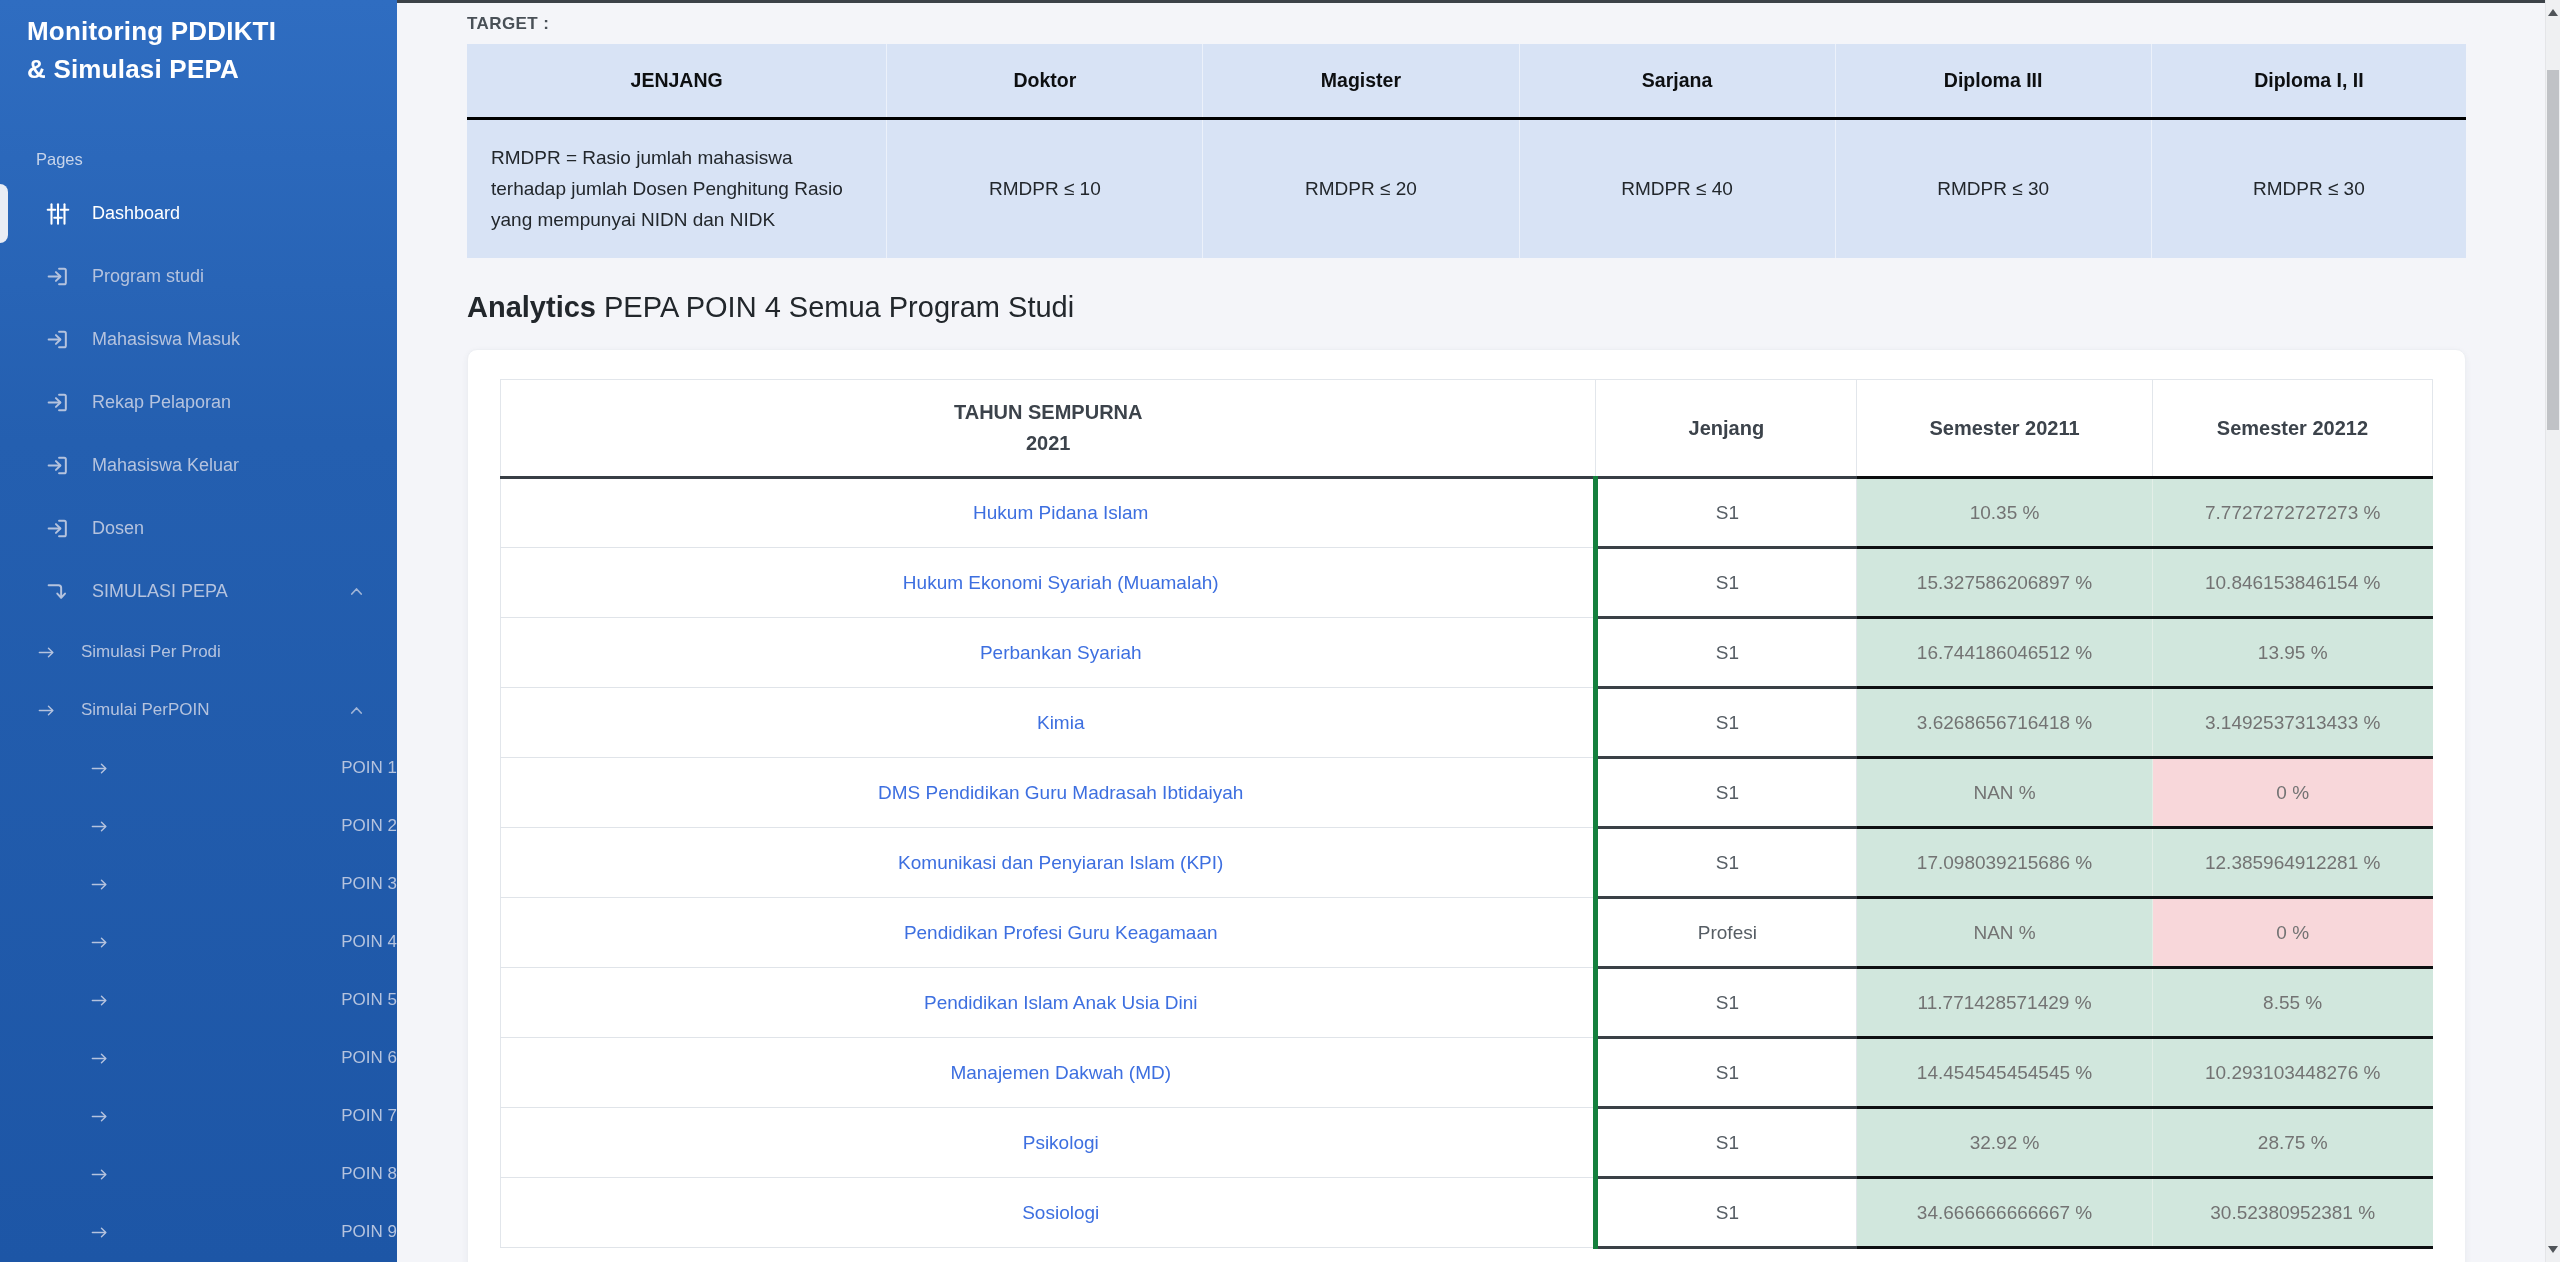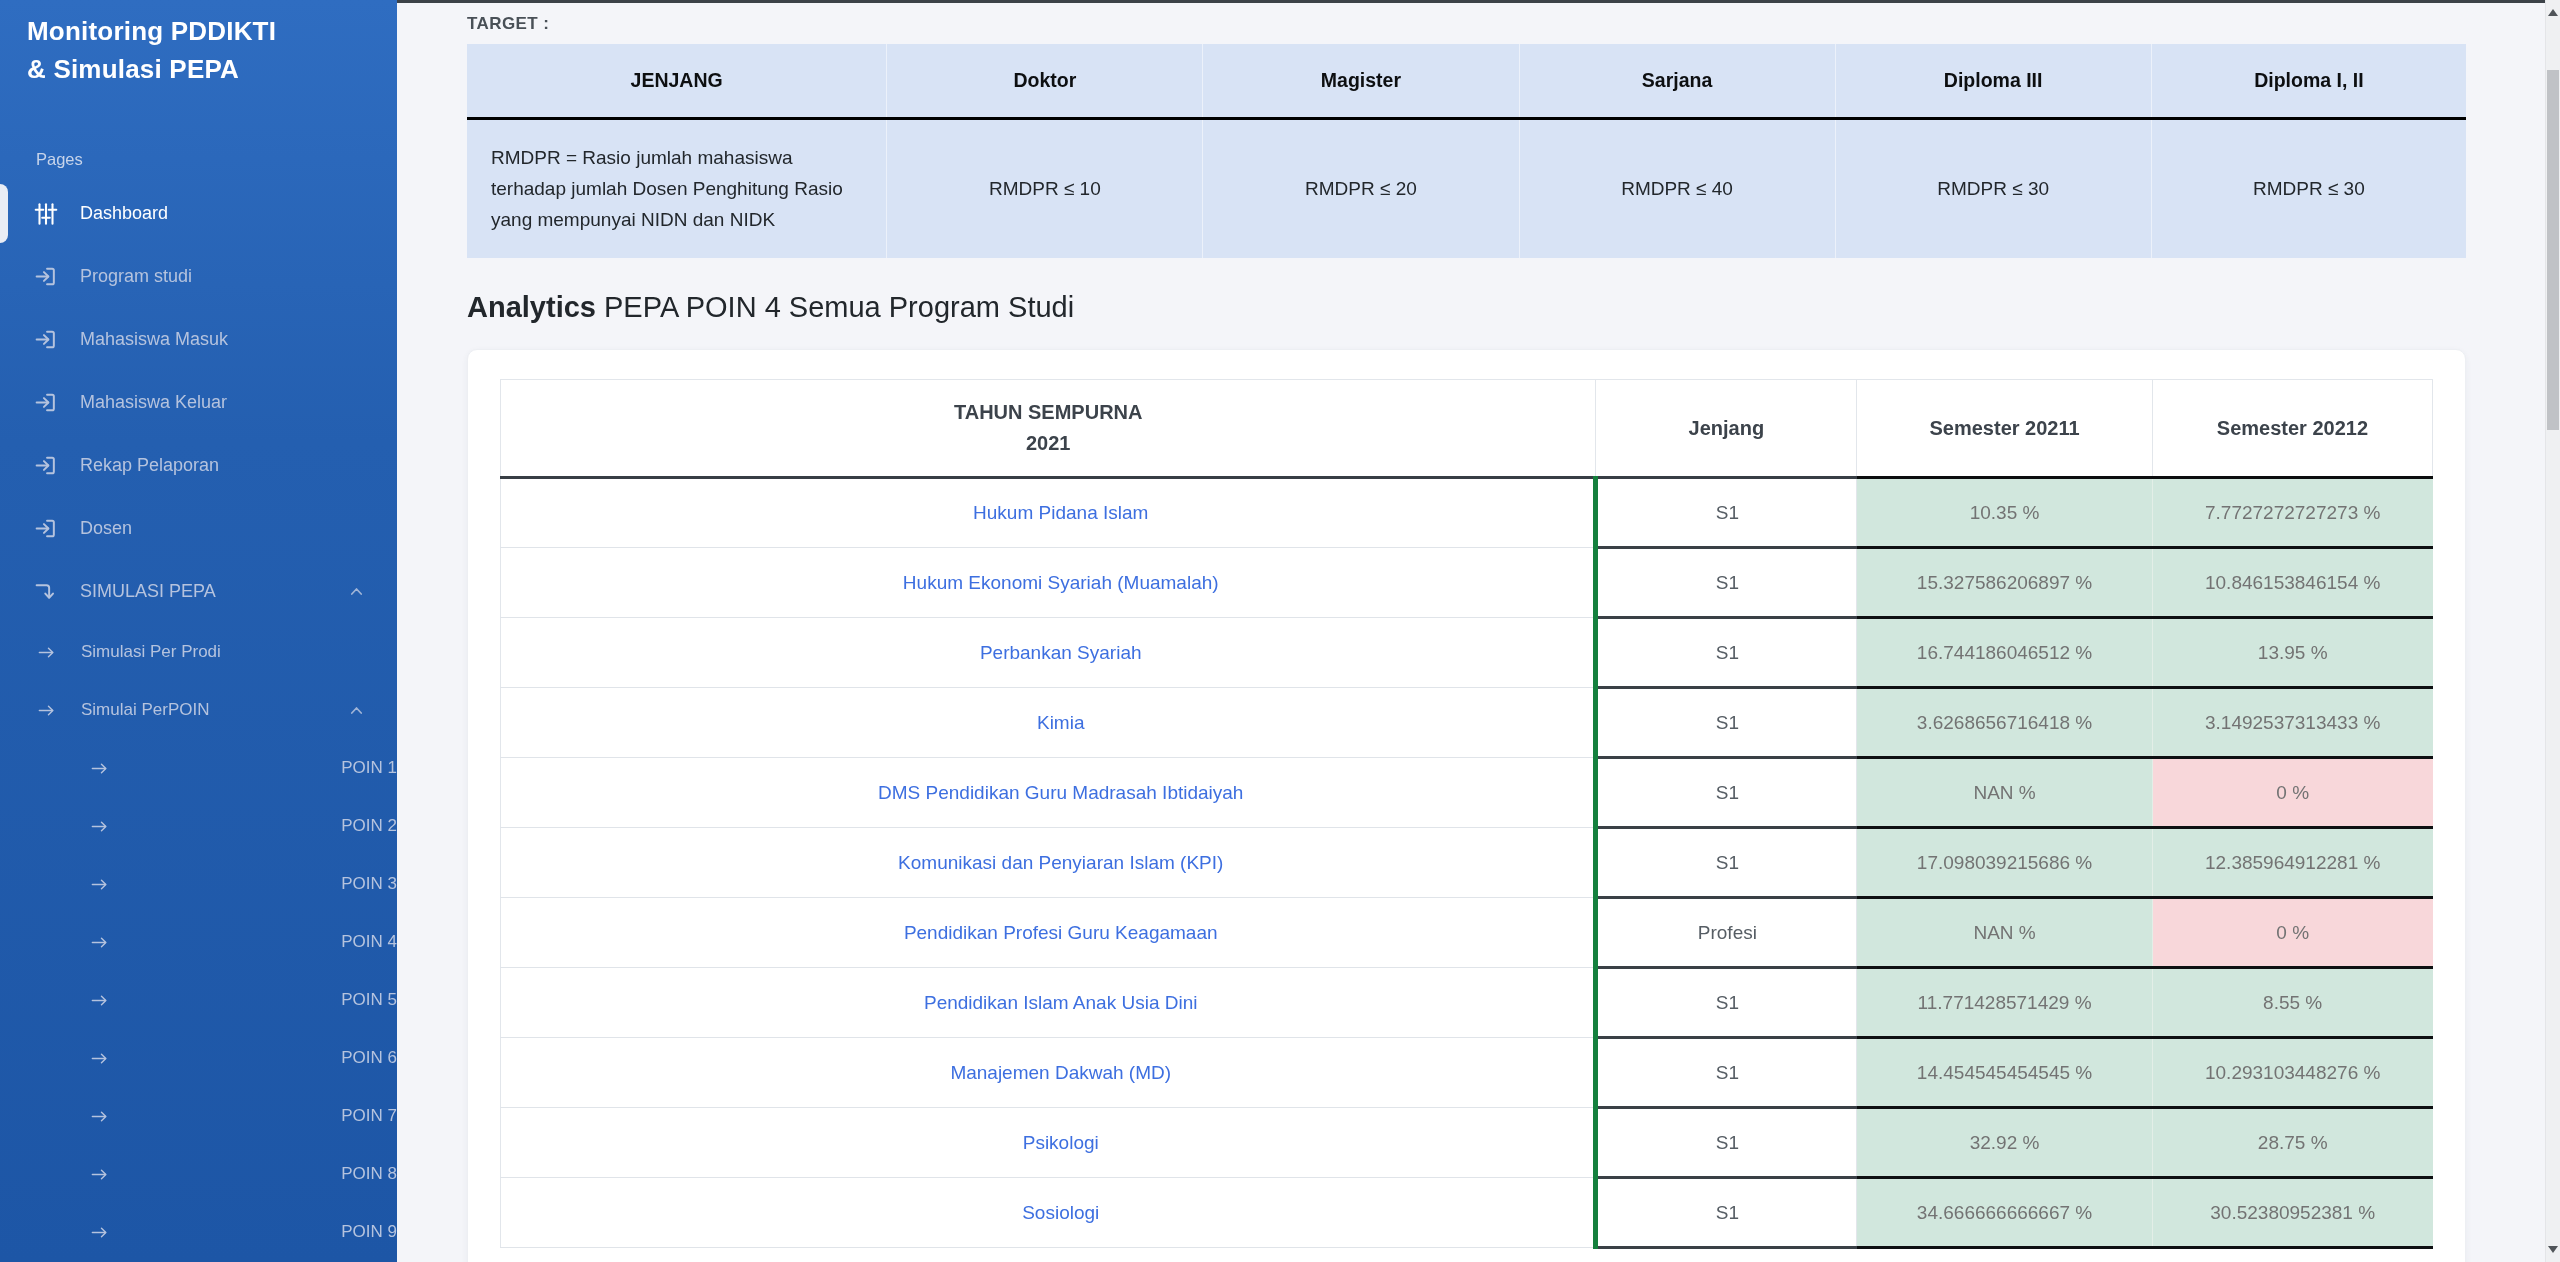--- a/index.html
+++ b/index.html
@@ -31,21 +31,21 @@
     position: relative; display: flex; align-items: center;
     height: 63px; color: #b5c3de; font-size: 18px; cursor: pointer;
   }
   .nav-item .indicator {
     display: none; position: absolute; left: 0; top: 2px; bottom: 2px;
     width: 8px; background: #e9edf5; border-radius: 0 8px 8px 0;
   }
   .nav-item.active { color: #ffffff; }
   .nav-item.active .indicator { display: block; }
   .nav-item .ico { display: inline-flex; align-items: center; justify-content: center; }
-  .nav-item.lvl0 { padding-left: 32px; }
+  .nav-item.lvl0 { padding-left: 44px; }
   .nav-item.lvl0 .ico { width: 27px; margin-right: 21px; }
   .nav-item.lvl1 { padding-left: 37px; height: 58px; font-size: 17px; }
   .nav-item.lvl1 .ico { width: 19px; margin-right: 25px; }
   .nav-item.lvl2 { padding-left: 90px; height: 58px; font-size: 17px; justify-content: space-between; }
   .nav-item.lvl2 .ico { width: 19px; margin-right: 19px; }
   .nav-item svg { stroke: currentColor; fill: none; }
   .nav-item .chev { margin-left: auto; margin-right: 32px; width: 17px; height: 17px; stroke-width: 2; opacity: .85; }
 
   
   .main { flex: 1; position: relative; height: 100%; overflow: hidden; }
@@ -175,33 +175,33 @@
   </div>
         <div class="nav-item lvl0">
 
     <span class="ico">
             <svg width="25" height="25" viewBox="0 0 24 24" stroke-width="1.9" stroke-linecap="round" stroke-linejoin="round">
     <path d="M13.5 4.5 H18.5 Q20 4.5 20 6 V18 Q20 19.5 18.5 19.5 H13.5"></path>
     <line x1="3.5" y1="12" x2="14.5" y2="12"></line>
     <polyline points="10.5,7.8 14.8,12 10.5,16.2"></polyline>
   </svg>
           </span>
-    <span class="lbl">Mahasiswa Keluar</span>
+    <span class="lbl">Rekap Pelaporan</span>
 
   </div>
         <div class="nav-item lvl0">
 
     <span class="ico">
             <svg width="25" height="25" viewBox="0 0 24 24" stroke-width="1.9" stroke-linecap="round" stroke-linejoin="round">
     <path d="M13.5 4.5 H18.5 Q20 4.5 20 6 V18 Q20 19.5 18.5 19.5 H13.5"></path>
     <line x1="3.5" y1="12" x2="14.5" y2="12"></line>
     <polyline points="10.5,7.8 14.8,12 10.5,16.2"></polyline>
   </svg>
           </span>
-    <span class="lbl">Rekap Pelaporan</span>
+    <span class="lbl">Mahasiswa Keluar</span>
 
   </div>
         <div class="nav-item lvl0">
 
     <span class="ico">
             <svg width="25" height="25" viewBox="0 0 24 24" stroke-width="1.9" stroke-linecap="round" stroke-linejoin="round">
     <path d="M13.5 4.5 H18.5 Q20 4.5 20 6 V18 Q20 19.5 18.5 19.5 H13.5"></path>
     <line x1="3.5" y1="12" x2="14.5" y2="12"></line>
     <polyline points="10.5,7.8 14.8,12 10.5,16.2"></polyline>
   </svg>

